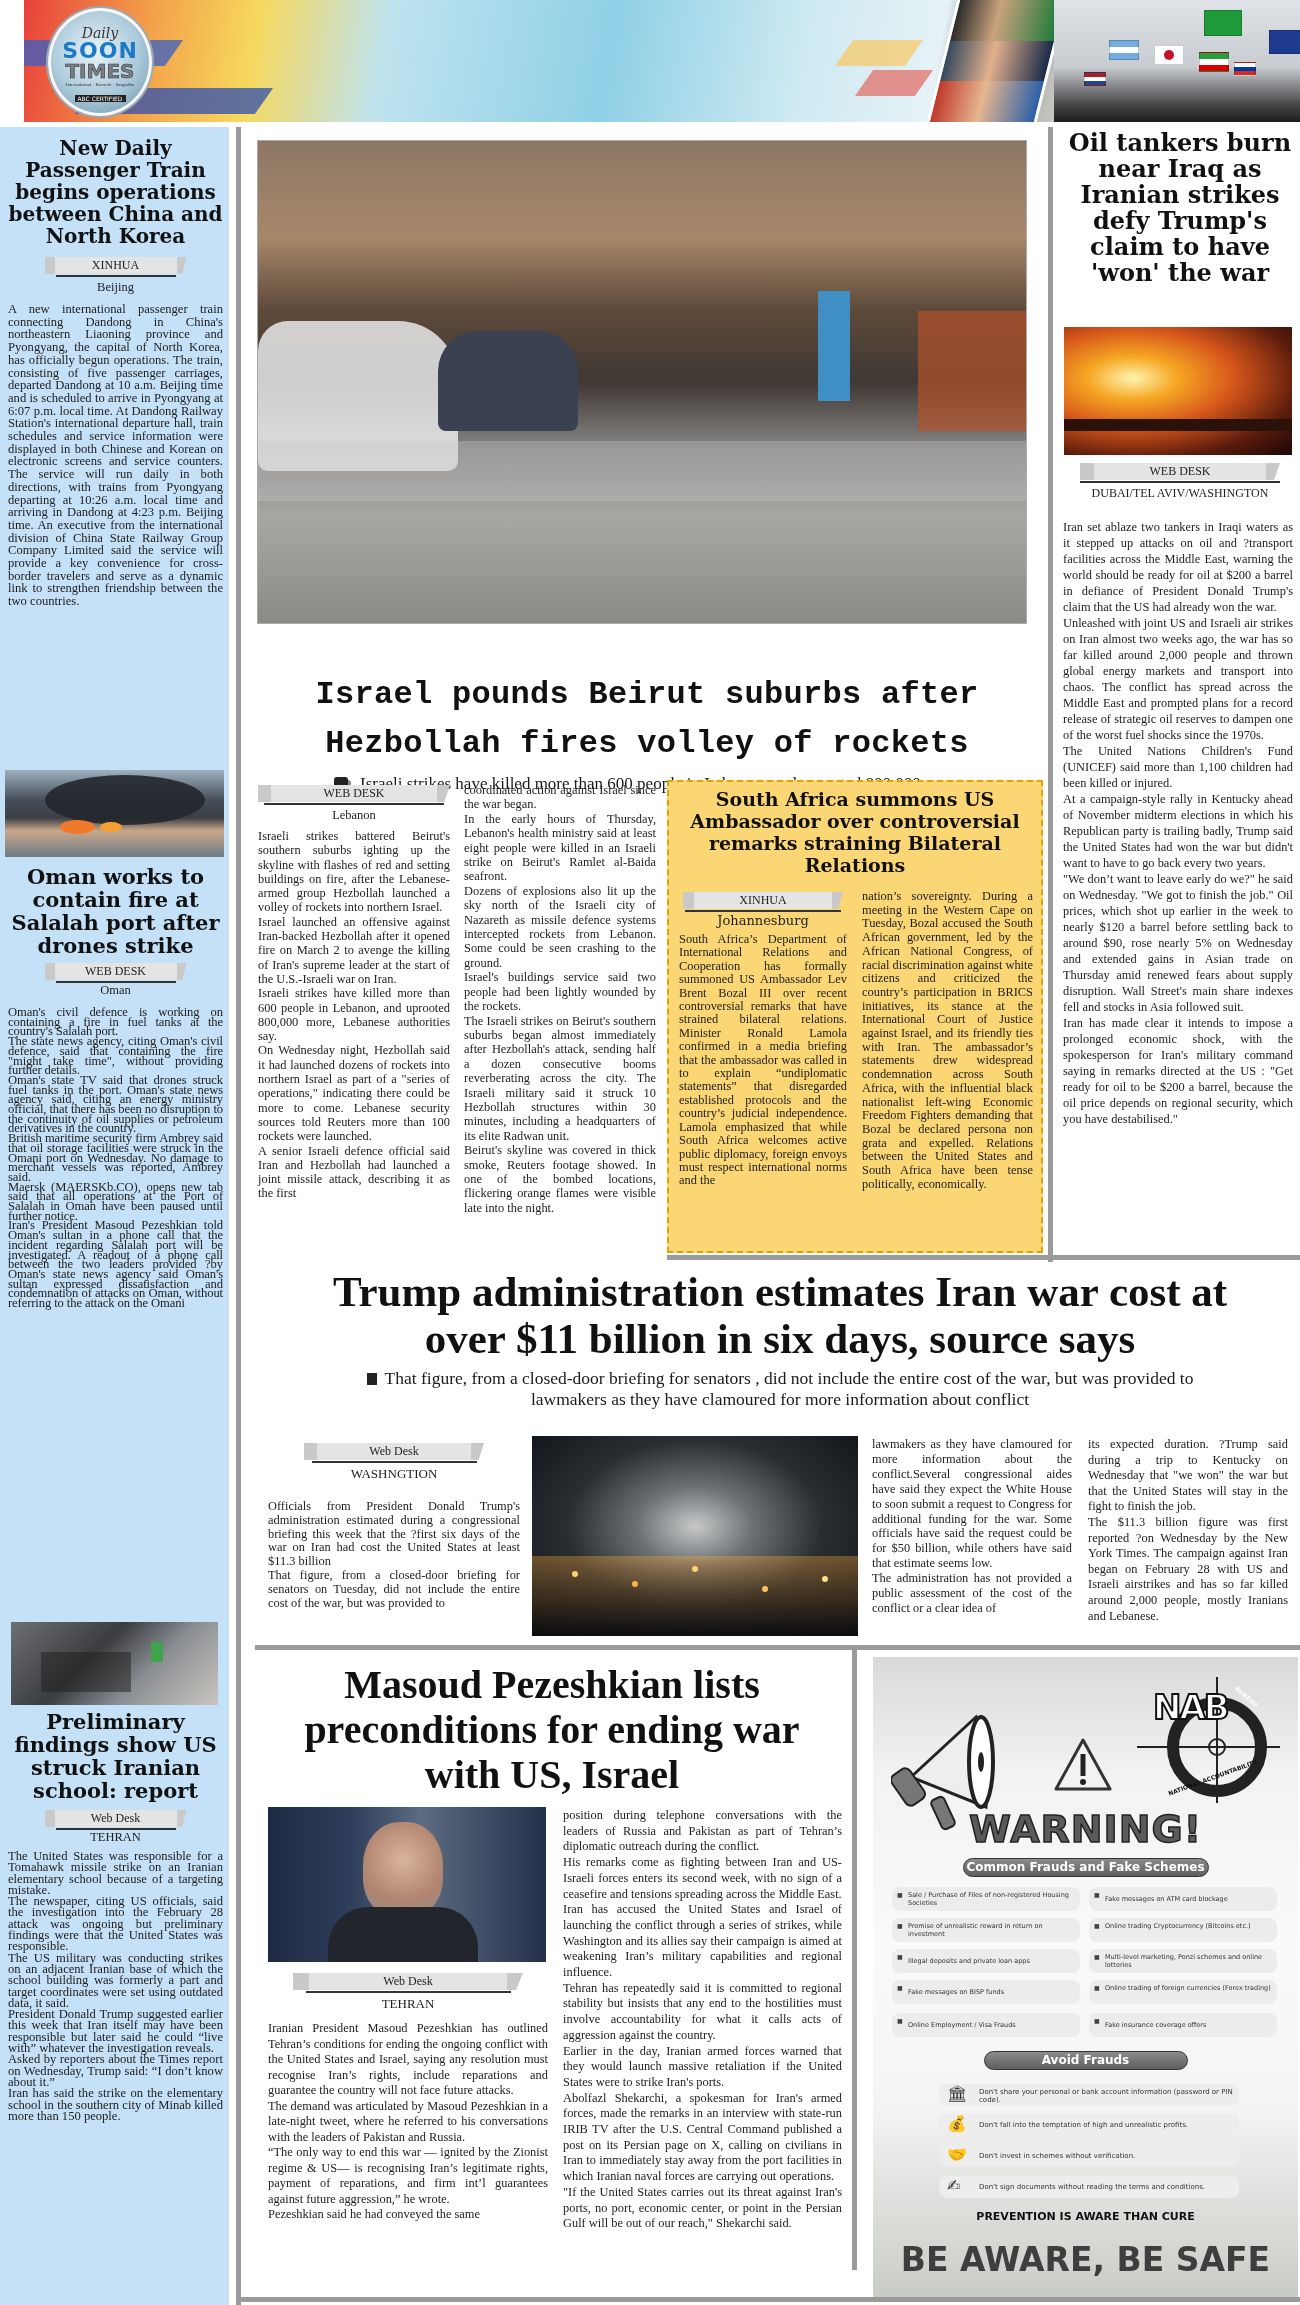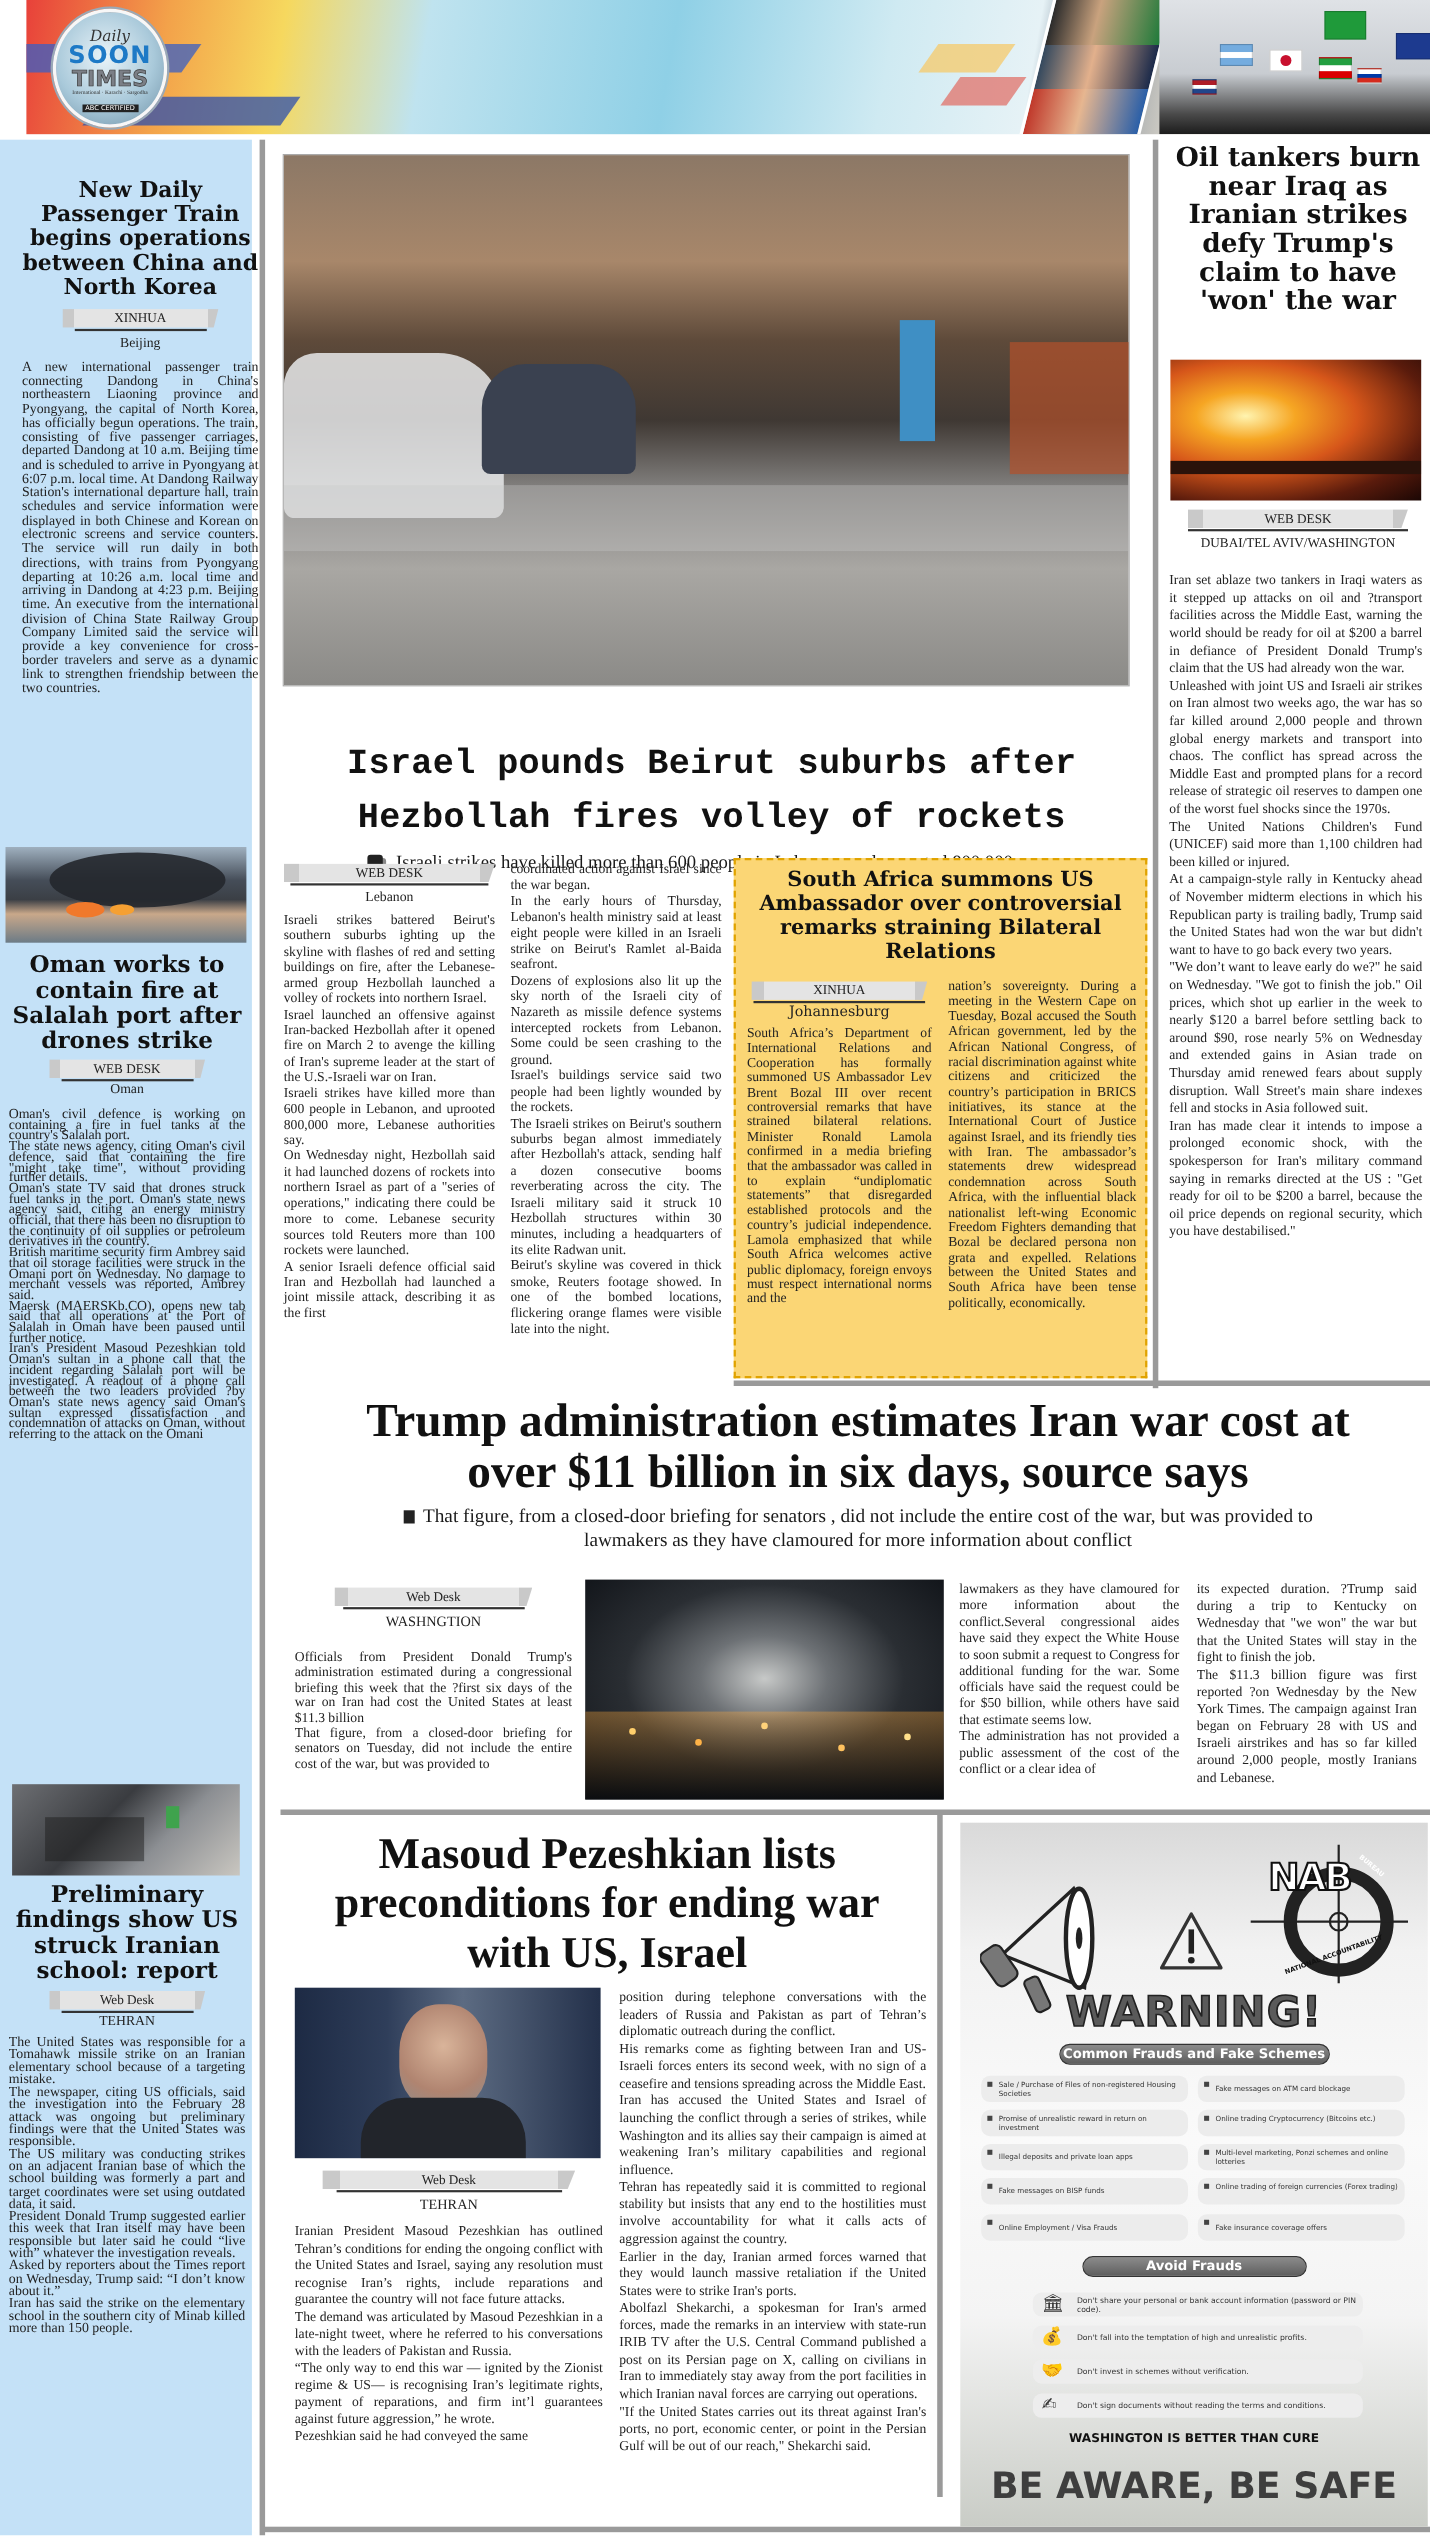--- a/index.html
+++ b/index.html
@@ -90,21 +90,21 @@
       </div>
     <div class="flag" style="left:145px;top:52px;background:linear-gradient(#239f40 33%,#fff 33% 66%,#da0000 66%);"></div>
     <div class="flag" style="left:55px;top:40px;background:linear-gradient(#74acdf 33%,#fff 33% 66%,#74acdf 66%);"></div>
     <div class="flag" style="left:180px;top:62px;width:22px;height:14px;background:linear-gradient(#fff 33%,#0039a6 33% 66%,#d52b1e 66%);"></div>
     <div class="flag" style="left:30px;top:72px;width:22px;height:14px;background:linear-gradient(#ae1c28 33%,#fff 33% 66%,#21468b 66%);"></div>
   </div>
 </div>
 
 <div id="left-col" class="abs">
 
-  <div class="abs" style="left:20px;top:10px;width:215px;margin-top:24px;">
+  <div class="abs" style="left:8px;top:10px;width:215px;">
     <h2 class="headline" style="font-size:20px;line-height:22px;">New Daily Passenger Train begins operations between China and North Korea</h2>
     <div style="margin-top:10px;">
       <div class="byline">XINHUA</div>
       <div class="byline-rule"></div>
       <div class="dateline">Beijing</div>
     </div>
     <div class="body-text" style="margin-top:8px;font-size:12.6px;line-height:12.7px;">
       <p>A new international passenger train connecting Dandong in China's northeastern Liaoning province and Pyongyang, the capital of North Korea, has officially begun operations. The train, consisting of five passenger carriages, departed Dandong at 10 a.m. Beijing time and is scheduled to arrive in Pyongyang at 6:07 p.m. local time. At Dandong Railway Station's international departure hall, train schedules and service information were displayed in both Chinese and Korean on electronic screens and service counters. The service will run daily in both directions, with trains from Pyongyang departing at 10:26 a.m. local time and arriving in Dandong at 4:23 p.m. Beijing time. An executive from the international division of China State Railway Group Company Limited said the service will provide a key convenience for cross-border travelers and serve as a dynamic link to strengthen friendship between the two countries.</p>
     </div>
   </div>
@@ -363,15 +363,15 @@
   </div>
   <div class="ad-avoid" style="top:488px;left:66px;padding-top:7px;">
     <span class="ico">🤝</span>
     <span>Don't invest in schemes without verification.</span>
   </div>
   <div class="ad-avoid" style="top:519px;left:66px;padding-top:7px;">
     <span class="ico">✍</span>
     <span>Don't sign documents without reading the terms and conditions.</span>
   </div>
 
-  <div style="position:absolute;left:0;top:553px;width:425px;text-align:center;font-weight:bold;font-size:11px;color:#111;">WASHINGTON IS BETTER THAN CURE</div>
+  <div style="position:absolute;left:0;top:553px;width:425px;text-align:center;font-weight:bold;font-size:11px;color:#111;">PREVENTION IS AWARE THAN CURE</div>
   <div style="position:absolute;left:0;top:583px;width:425px;text-align:center;font-weight:bold;font-size:33px;color:#3e3e3e;letter-spacing:0px;">BE AWARE, BE SAFE</div>
 </div>
 
 </body></html>

